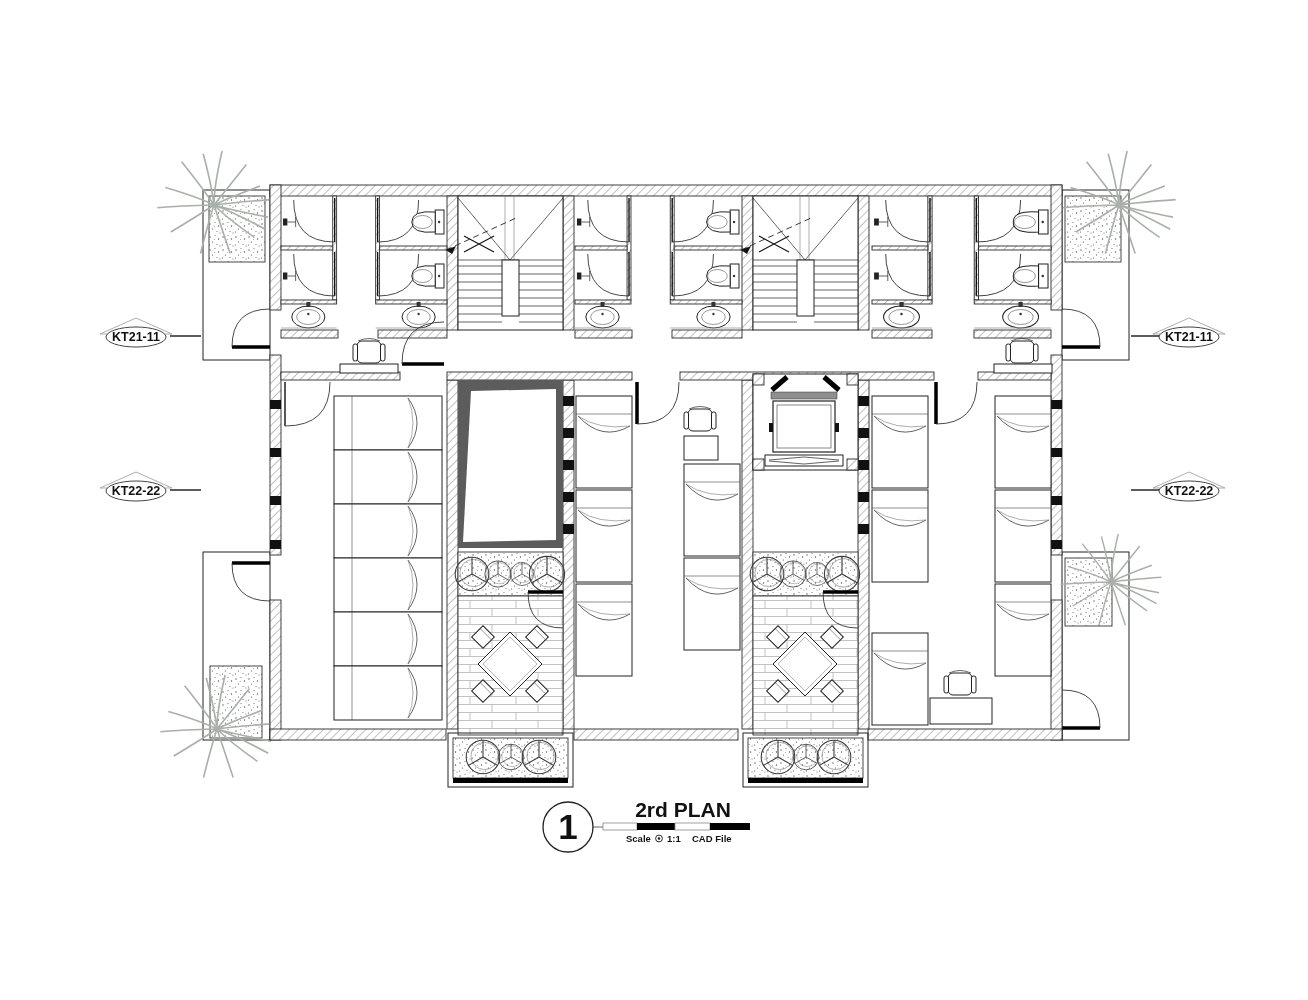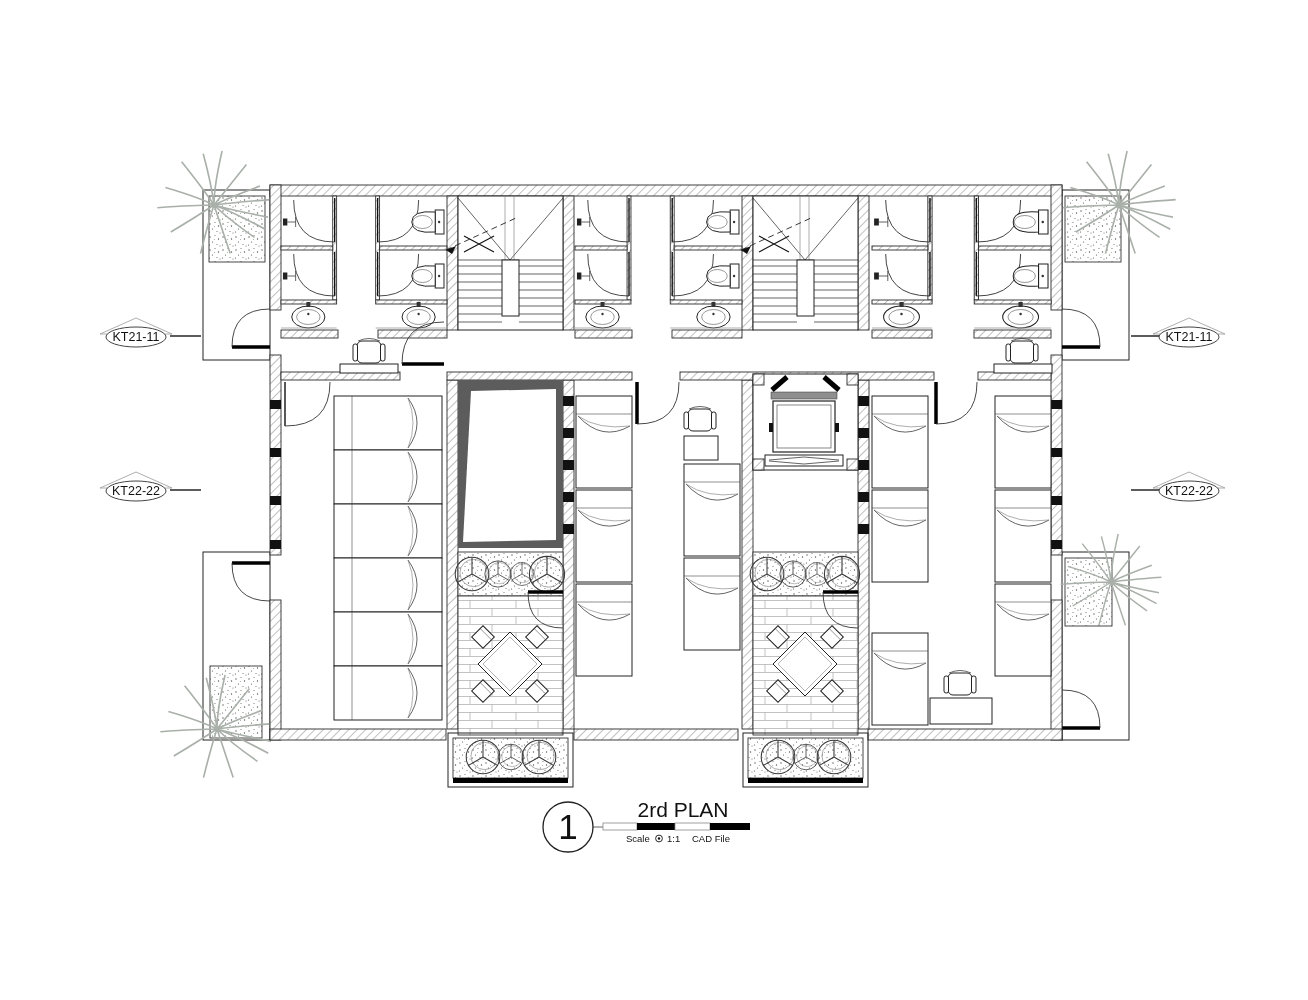--- a/index.html
+++ b/index.html
@@ -1,16 +1,16 @@
 <!DOCTYPE html>
 <html><head>
 <meta charset="utf-8">
 <style>
   html,body{margin:0;padding:0;background:#fff;}
-  .sheet{position:relative;width:1308px;height:1000px;background:#ffffff;overflow:hidden;}
+  .sheet{position:relative;width:1308px;height:1000px;background:#ffffff;overflow:hidden;font-weight:bold;}
   svg{position:absolute;left:0;top:0;}
   svg text{font-family:"Liberation Sans","DejaVu Sans",sans-serif;fill:#111;}
   .w{fill:url(#hatch);stroke:#2b2b2b;stroke-width:.9;}
   .ln{fill:#fff;stroke:#222;stroke-width:1;}
   .nf{fill:none;stroke:#222;stroke-width:1;}
   .th{fill:none;stroke:#222;stroke-width:.7;}
   .lt{fill:none;stroke:#777;stroke-width:.6;}
   .arc{fill:none;stroke:#333;stroke-width:.9;}
   .leaf{stroke:#000;stroke-width:3.5;}
   .blk{fill:#111;}

